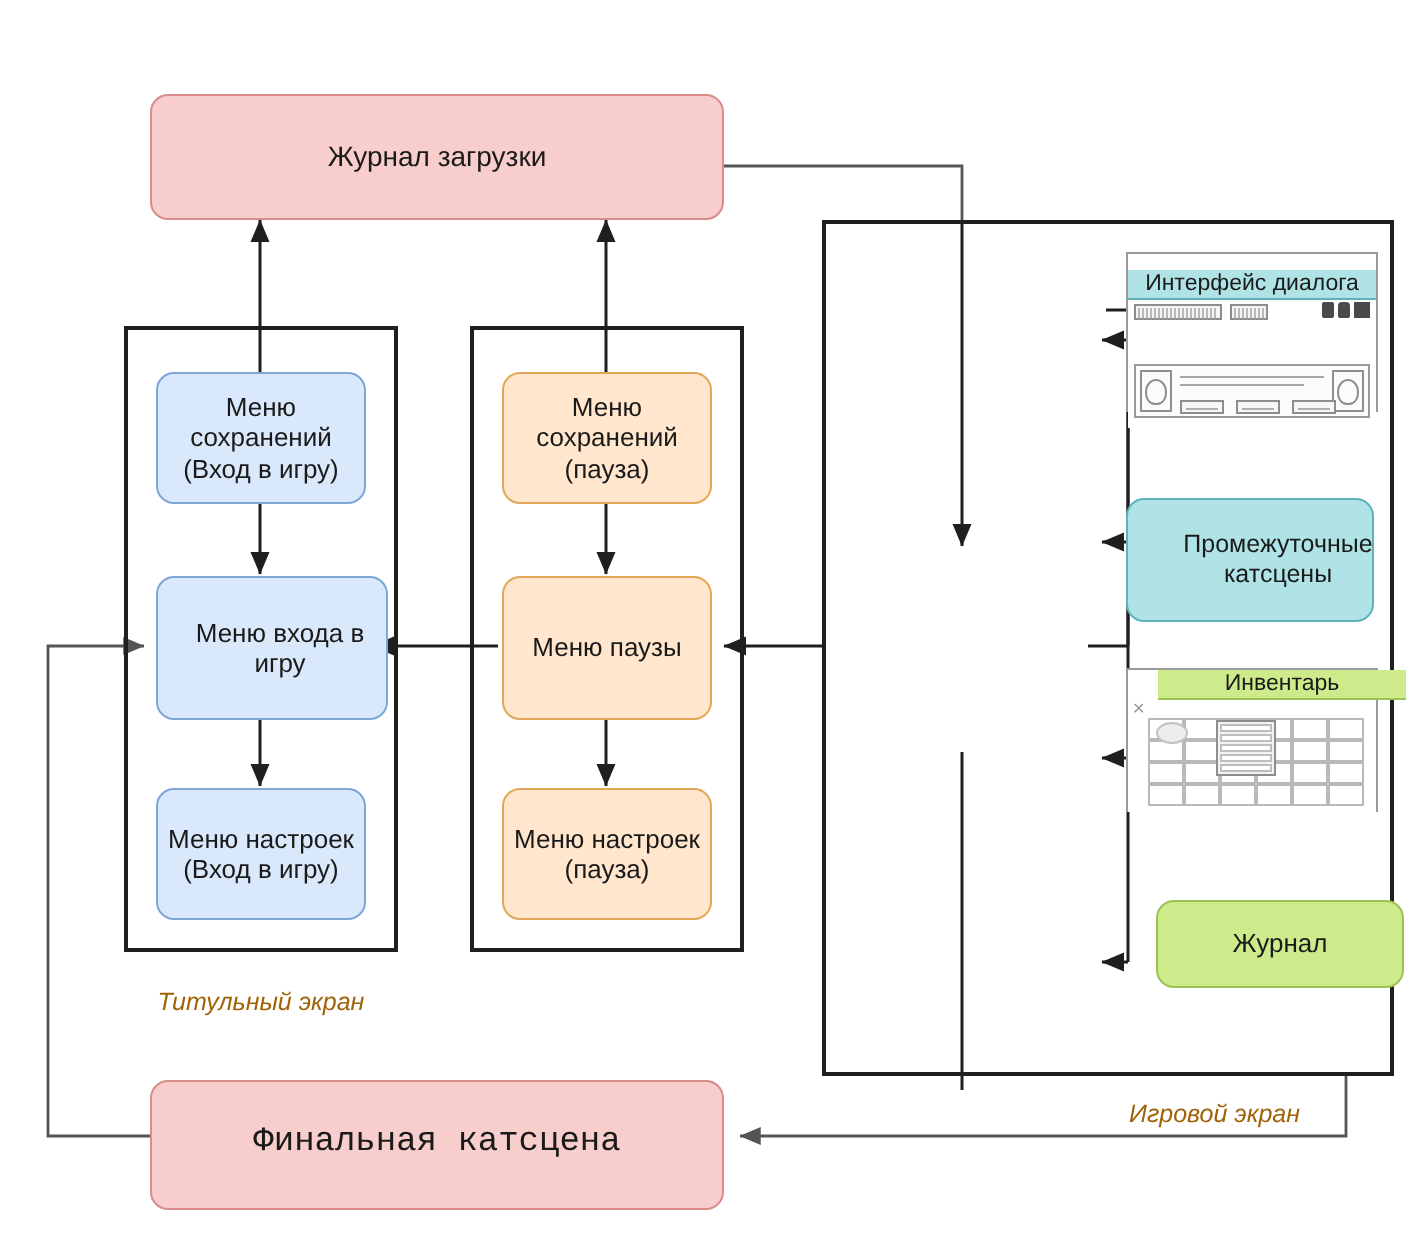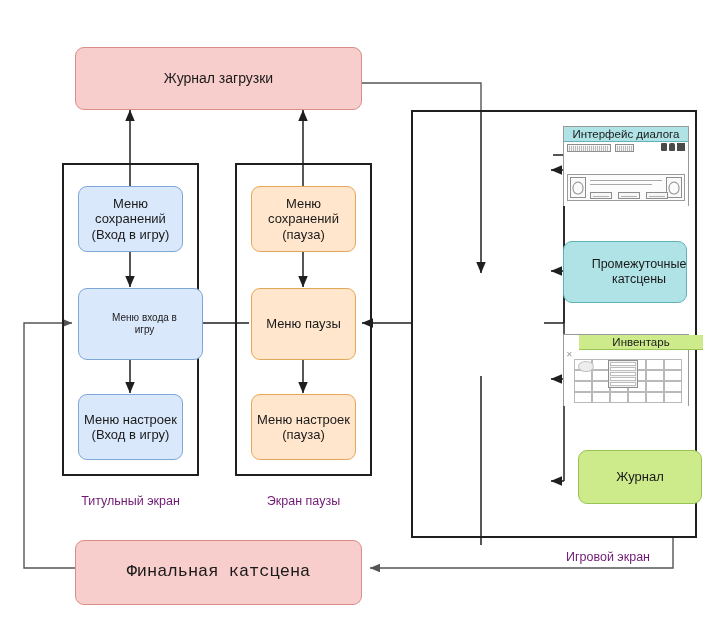--- a/index.html
+++ b/index.html
@@ -8,26 +8,26 @@
   #canvas{position:absolute;left:0;top:0;width:709px;height:618px;}
   svg.layer{position:absolute;left:0;top:0;width:709px;height:618px;pointer-events:none;}
   .node{position:absolute;box-sizing:border-box;display:flex;align-items:center;
         justify-content:center;text-align:center;line-height:1.18;}
   .rounded{border-radius:9px;}
   .lbl{white-space:pre-line;}
   
   .fill-pink{background:#f8cecc;border:1.4px solid #d98d8a;}
   .fill-blue{background:#dae8fc;border:1.4px solid #7ea6d8;}
   .fill-orange{background:#ffe6cc;border:1.4px solid #e3a857;}
-  .fill-cyan{background:#b0e3e6;border:1.4px solid #5fb3b8;}
+  .fill-cyan{background:#b0e3e6;border:1.4px solid #5fb3b8;margin-top:8px;}
   .fill-green{background:#d5e8d4;border:1.4px solid #9fc79c;}
   .fill-limegreen{background:#cdeb8b;border:1.4px solid #9ac356;margin-left:15px;}
   .group-frame{position:absolute;box-sizing:border-box;background:transparent;
         border:2.2px solid #1f1f1f;}
-  .group-caption{position:absolute;text-align:center;font-size:12.5px;color:#701a75;}
+  .group-caption{position:absolute;text-align:center;font-size:12.5px;color:#a16207;font-style:italic;}
   
   .mock{position:absolute;box-sizing:border-box;background:#ffffff;
         border:1.2px solid #9a9a9a;}
   .mock-title{box-sizing:border-box;width:100%;text-align:center;
         font-size:11.5px;line-height:15px;height:15px;overflow:hidden;}
   .mock-body{position:relative;box-sizing:border-box;width:100%;background:#fff;}
   .hudbar{position:relative;height:12px;width:100%;border-bottom:0;}
   .pill{position:absolute;box-sizing:border-box;border:1px solid #8c8c8c;
         background:#f4f4f4;height:8px;top:2px;}
   .microtext{position:absolute;left:1px;top:1px;right:1px;height:6px;
@@ -119,39 +119,38 @@
       <path d="M673,538 L673,568 L370,568" marker-end="url(#ahg)"></path>
 
       <path d="M75,568 L24,568 L24,323 L72,323" marker-end="url(#ahg)"></path>
     </g>
   </svg>
 
   <div class="group-frame" style="left:62px;top:163px;width:137px;height:313px;"></div>
   <div class="group-caption" style="left:62px;top:494px;width:137px;">Титульный экран</div>
 
   <div class="group-frame" style="left:235px;top:163px;width:137px;height:313px;"></div>
-  <div class="group-caption" style="left:235px;top:494px;width:137px;">Экран паузы</div>
 
   <div class="group-frame" style="left:411px;top:110px;width:286px;height:428px;"></div>
   <div class="group-caption" style="left:460px;top:550px;width:190px;text-align:right;">Игровой экран</div>
 
   <div class="node rounded fill-pink" style="left:75px;top:47px;width:287px;height:63px;font-size:14px;">
     <span class="lbl">Журнал загрузки</span>
   </div>
 
   <div class="node rounded fill-pink" style="left:75px;top:540px;width:287px;height:65px;font-size:17px;font-family:Liberation Mono, monospace;">
     <span class="lbl">Финальная катсцена</span>
   </div>
 
   <div class="node rounded fill-blue" style="left:78px;top:186px;width:105px;height:66px;font-size:13px;">
     <span class="lbl">Меню
 сохранений
 (Вход в игру)</span>
   </div>
-  <div class="node rounded fill-blue" style="left:78px;top:288px;width:125px;height:72px;font-size:10px;padding-left:8px;">
+  <div class="node rounded fill-blue" style="left:78px;top:288px;width:116px;height:72px;font-size:13px;padding-left:8px;">
     <span class="lbl">Меню входа в
 игру</span>
   </div>
   <div class="node rounded fill-blue" style="left:78px;top:394px;width:105px;height:66px;font-size:13px;">
     <span class="lbl">Меню настроек
 (Вход в игру)</span>
   </div>
 
   <div class="node rounded fill-orange" style="left:251px;top:186px;width:105px;height:66px;font-size:13px;">
     <span class="lbl">Меню
@@ -242,17 +241,17 @@
       <div class="ctxmenu" style="left:44px;top:10px;width:30px;">
         <span></span>
         <span></span>
         <span></span>
         <span></span>
         <span></span>
       </div>
     </div>
   </div>
 
-  <div class="node rounded fill-limegreen" style="left:563px;top:450px;width:124px;height:54px;font-size:13px;text-align:right;">
+  <div class="node rounded fill-limegreen" style="left:563px;top:450px;width:124px;height:44px;font-size:13px;text-align:right;">
     <span class="lbl">Журнал</span>
   </div>
 
 </div>
 
 </body></html>

